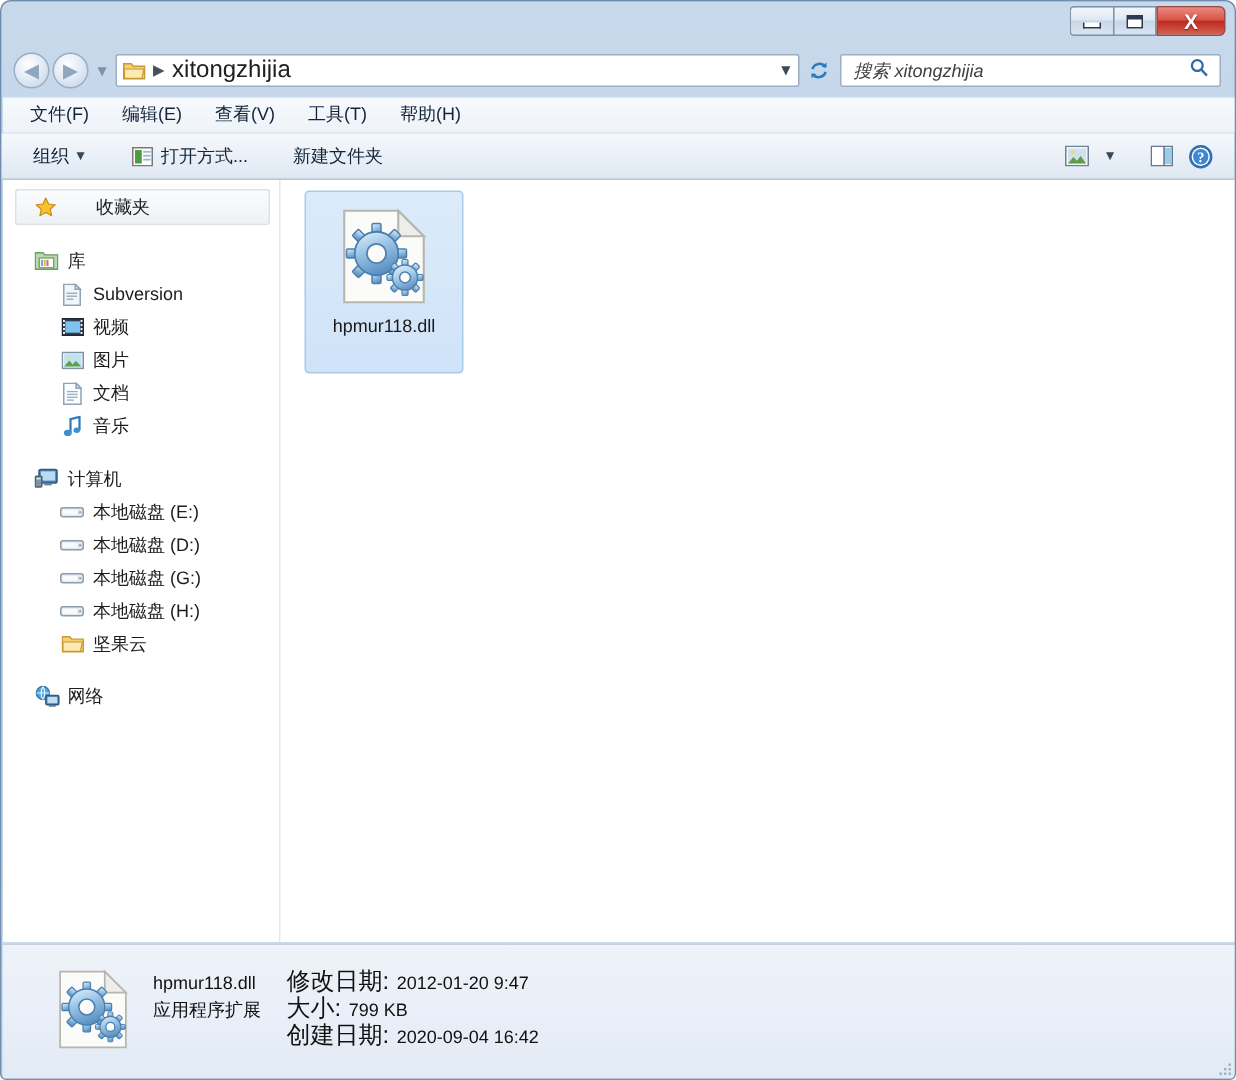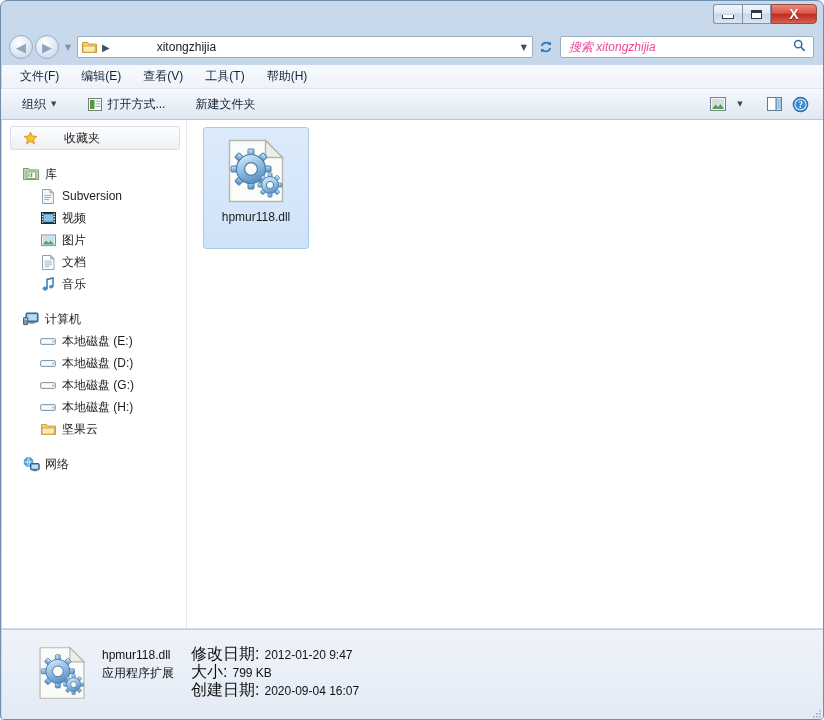--- a/index.html
+++ b/index.html
@@ -99,23 +99,22 @@
     border-radius: 2px;
     display: flex; align-items: center;
     position: relative;
   }
   #addr-folder-icon { margin-left: 4px; display: flex; }
   #addr-sep {
     color: #45505c; font-size: 10px; margin: 0 5px 0 5px;
     font-family: "DejaVu Sans", sans-serif;
   }
   #addr-crumb {
-    font-size: 12px; color: #202020;
-    font-family: "Liberation Sans", sans-serif;
-    margin-left: 42px;
+    font-size: 16px; color: #202020;
+    font-family: "Liberation Sans", sans-serif;
   }
   #addr-dropdown {
     position: absolute; right: 5px; top: 50%;
     transform: translateY(-50%);
     font-size: 8px; color: #3c4a5a;
     font-family: "DejaVu Sans", sans-serif;
   }
 
   #btn-refresh {
     width: 22px; height: 22px; margin-left: 2px;
@@ -128,21 +127,21 @@
     flex: 1 1 auto; height: 22px;
     margin-left: 3px; margin-right: 9px;
     box-sizing: border-box;
     background: #ffffff;
     border: 1px solid #9aafc6;
     border-radius: 2px;
     display: flex; align-items: center;
     position: relative;
   }
   #search-placeholder {
-    font-size: 12px; font-style: italic; color: #ec4899;
+    font-size: 12px; font-style: italic; color: #404040;
     margin-left: 8px;
     font-family: "Liberation Sans", sans-serif;
   }
   #search-icon {
     position: absolute; right: 7px; top: 50%;
     transform: translateY(-50%);
     color: #2b6aa8; font-size: 13px;
     font-family: "DejaVu Sans", sans-serif;
   }
 
@@ -743,21 +742,21 @@
 
       <div class="status-line">
         <span class="st-name st-type">应用程序扩展</span>
         <span class="st-key">大小:</span>
         <span class="st-val">799 KB</span>
       </div>
 
       <div class="status-line">
         <span class="st-name st-type"></span>
         <span class="st-key">创建日期:</span>
-        <span class="st-val">2020-09-04 16:07</span>
+        <span class="st-val">2020-09-04 16:42</span>
       </div>
     </div>
 
     <div id="resize-grip">
       <svg width="12" height="12" viewBox="0 0 12 12">
         <g fill="#9cafc2">
           <rect x="9" y="3" width="1.6" height="1.6"></rect>
           <rect x="6" y="6" width="1.6" height="1.6"></rect>
             <rect x="9" y="6" width="1.6" height="1.6"></rect>
           <rect x="3" y="9" width="1.6" height="1.6"></rect>

